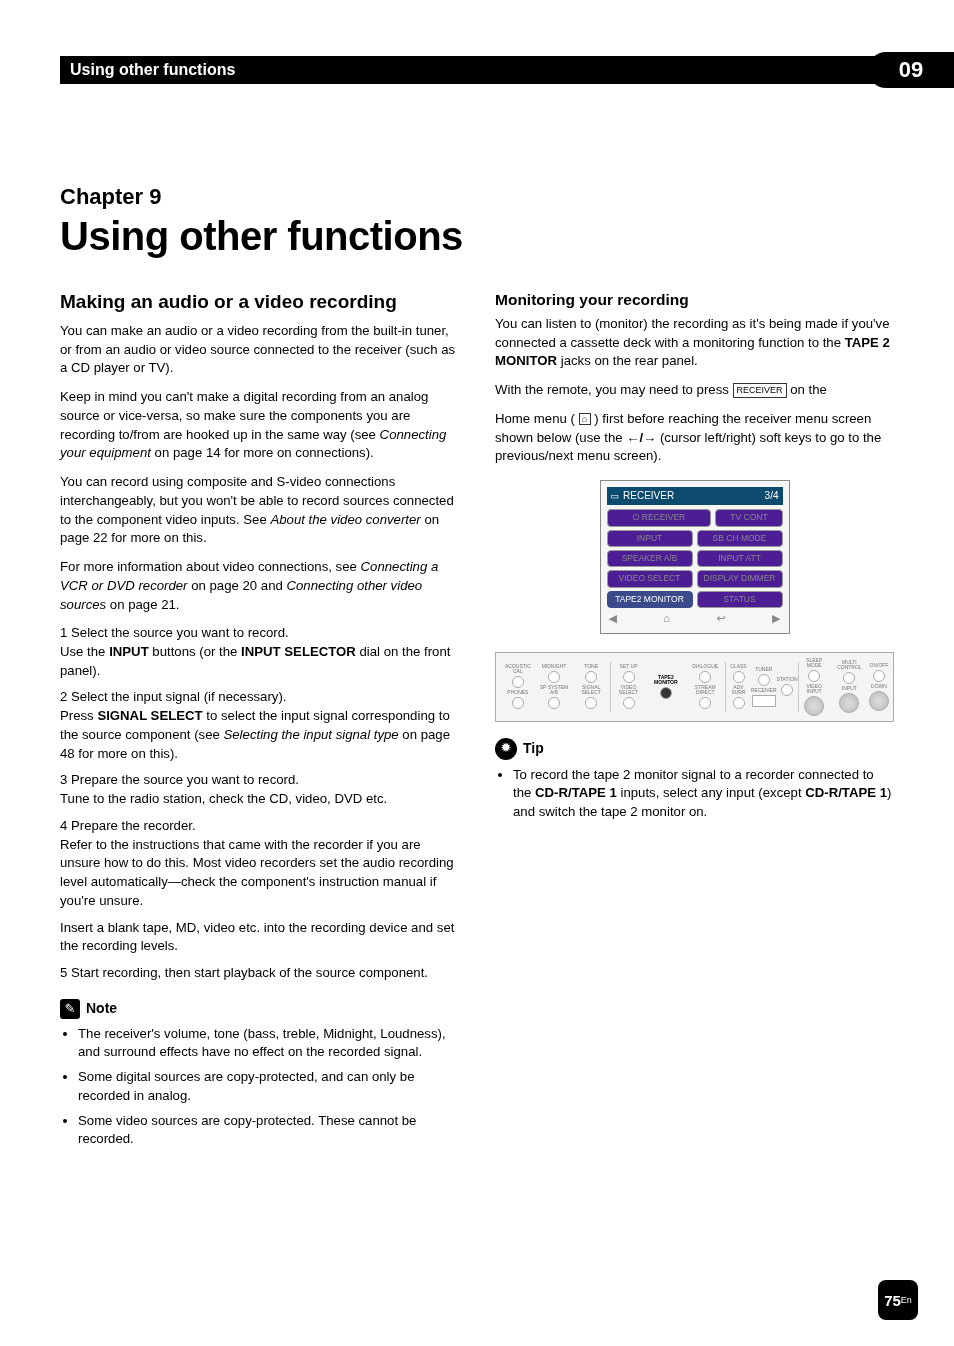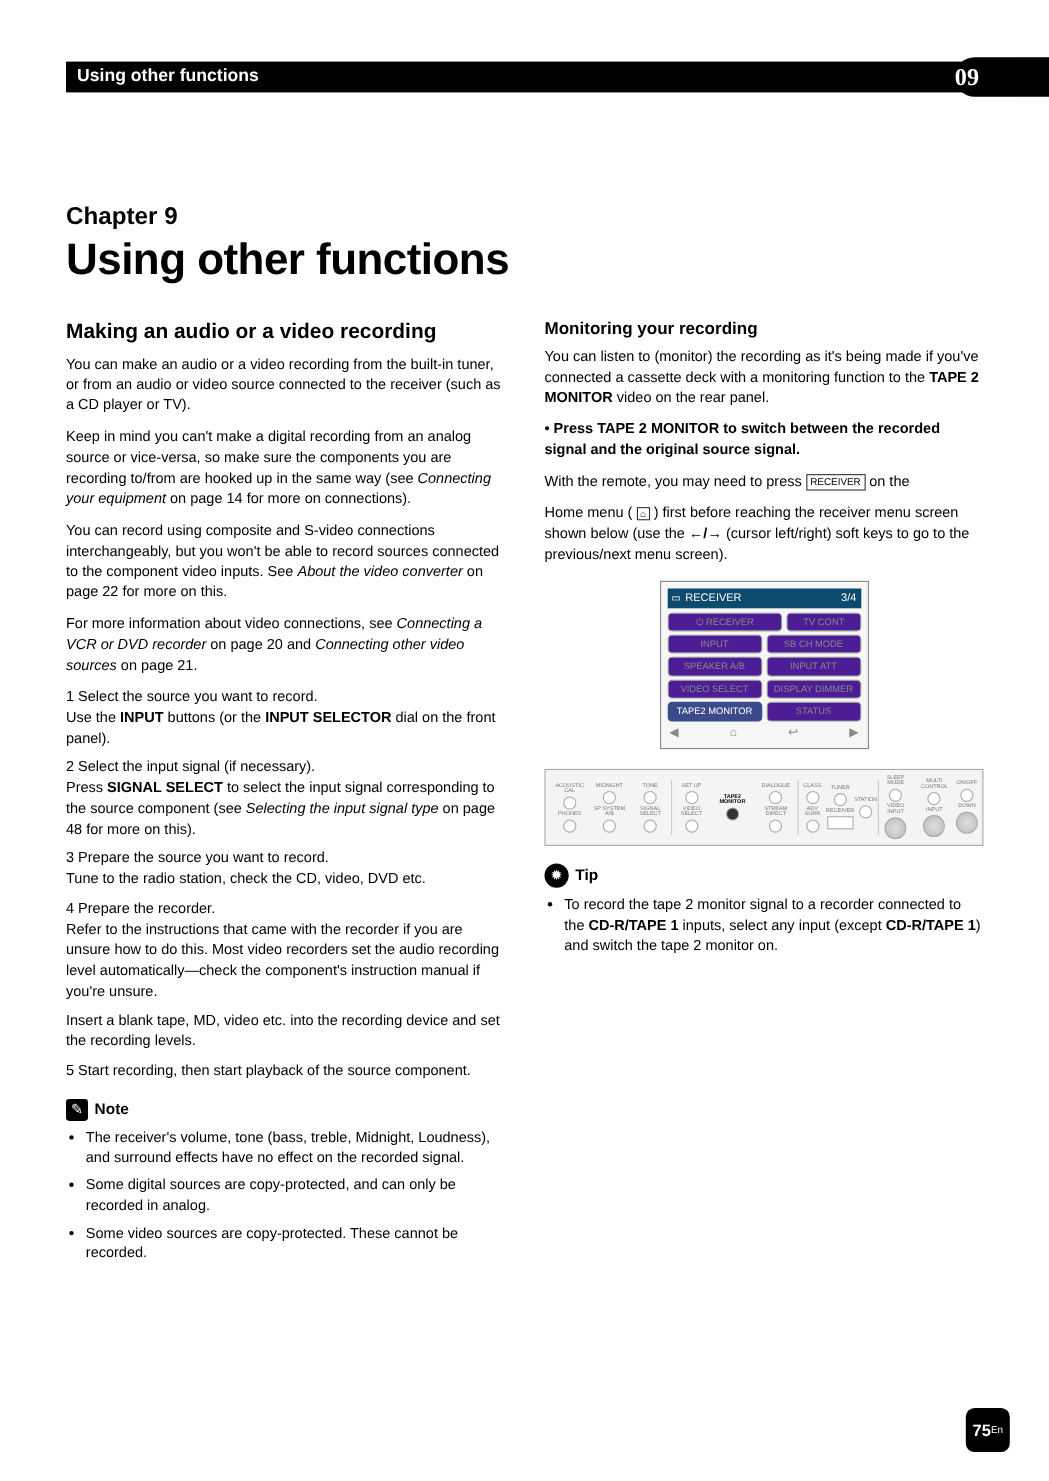--- a/index.html
+++ b/index.html
@@ -1,21 +1,21 @@
 <!DOCTYPE html>
 <html><head>
 <meta charset="utf-8">
 <style>
   * { box-sizing: border-box; margin: 0; padding: 0; }
   html, body { width: 954px; height: 1346px; background: #fff; font-family: Arial, Helvetica, sans-serif; color: #000; }
   .page { width: 954px; height: 1346px; position: relative; padding: 56px 60px 40px 60px; }
 
   
   .header-bar { background: #000; color: #fff; height: 28px; display: flex; align-items: center; padding-left: 10px; font-weight: bold; font-size: 16px; }
-  .page-badge { position: absolute; top: 52px; right: 0; width: 86px; height: 36px; background: #000; color: #fff; border-top-left-radius: 18px; border-bottom-left-radius: 18px; display:flex; align-items:center; justify-content:flex-start; font-size:22px; font-weight:bold;font-family:Liberation Serif, serif; }
+  .page-badge { position: absolute; top: 52px; right: 0; width: 86px; height: 36px; background: #000; color: #fff; border-top-left-radius: 18px; border-bottom-left-radius: 18px; display:flex; align-items:center; justify-content:center; font-size:22px; font-weight:bold; }
 
   
   .chapter-label { font-size: 22px; font-weight: bold; margin-top: 100px; }
   .chapter-title { font-size: 40px; font-weight: bold; margin-top: 4px; margin-bottom: 30px; letter-spacing: -0.5px; }
 
   
   .cols { display: flex; gap: 36px; }
   .col { flex: 1; font-size: 13.2px; line-height: 1.42; }
 
   h2.section { font-size: 19px; font-weight: bold; margin-bottom: 6px; }
@@ -122,23 +122,22 @@
       <ul class="bullets">
         <li>The receiver's volume, tone (bass, treble, Midnight, Loudness), and surround effects have no effect on the recorded signal.</li>
         <li>Some digital sources are copy-protected, and can only be recorded in analog.</li>
         <li>Some video sources are copy-protected. These cannot be recorded.</li>
       </ul>
     </div>
 
     <div class="col">
       <h3 class="subsection">Monitoring your recording</h3>
       <p class="para">
-        <span>You can listen to (monitor) the recording as it's being made if you've connected a cassette deck with a monitoring function to the </span><span class="bold">TAPE 2 MONITOR</span><span> video on the rear panel.</span>
-      </p>
-      <p class="para bold">•   Press TAPE 2 MONITOR to switch between the recorded signal and the original source signal.</p>
+        <span>You can listen to (monitor) the recording as it's being made if you've connected a cassette deck with a monitoring function to the </span><span class="bold">TAPE 2 MONITOR</span><span> jacks on the rear panel.</span>
+      </p>
       <p class="para">
         <span>With the remote, you may need to press </span><span class="inline-icon">RECEIVER</span><span> on the</span>
       </p>
       <p class="para">
         <span>Home menu ( </span><span class="inline-home">⌂</span><span> ) first before reaching the receiver menu screen shown below (use the </span><span class="bold">←/→</span><span> (cursor left/right) soft keys to go to the previous/next menu screen).</span>
       </p>
 
       <div class="receiver-menu">
         <div class="rm-title">
           <span><span class="icon">▭</span><span>RECEIVER</span></span>

